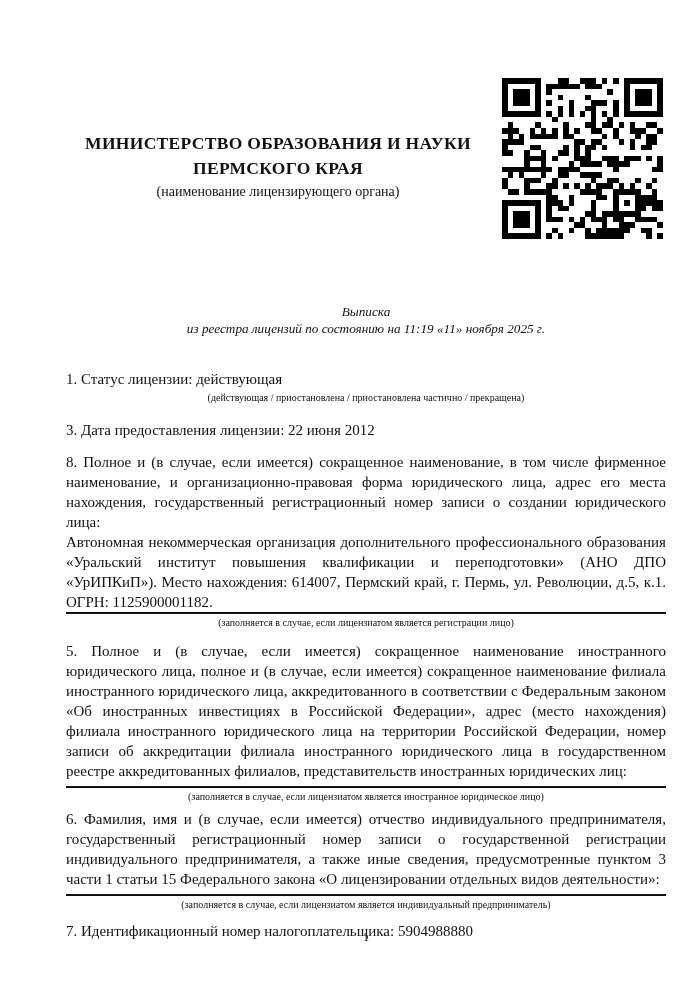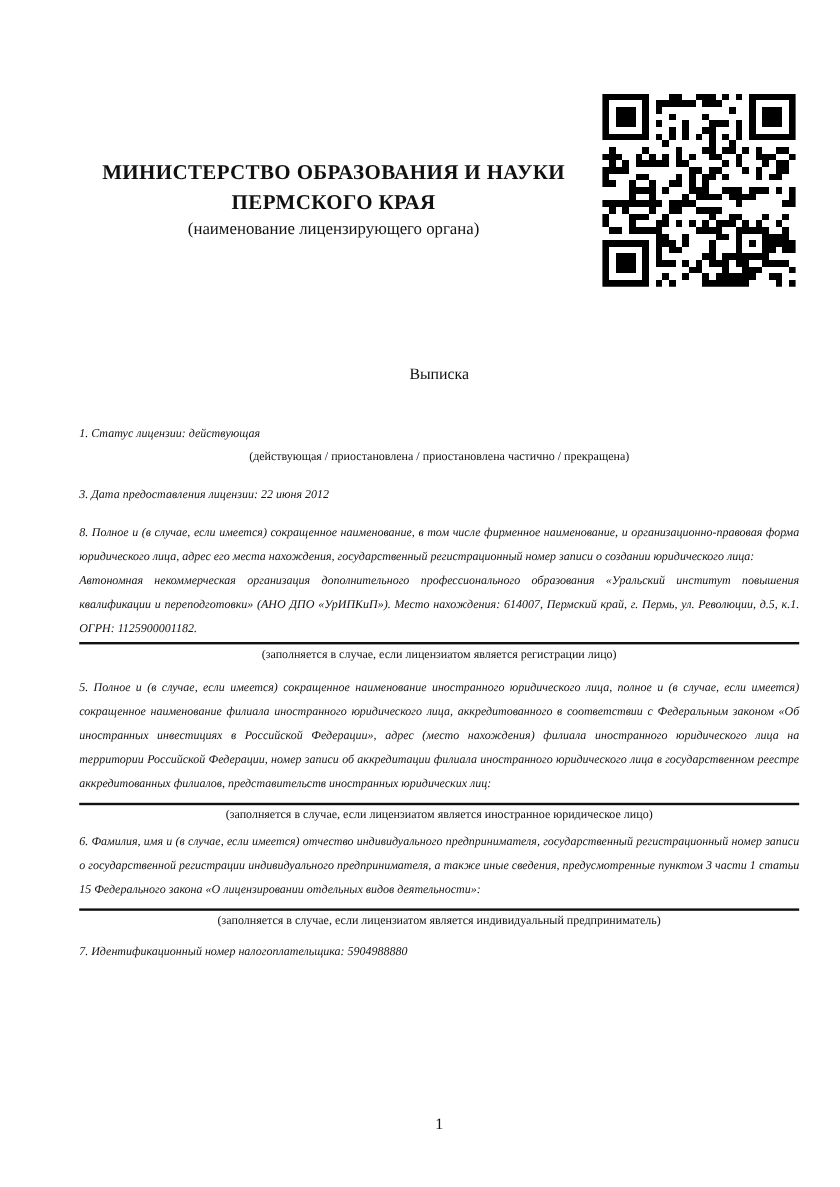--- a/index.html
+++ b/index.html
@@ -51,27 +51,27 @@
     position: absolute;
     left: 66px;
     top: 0;
     width: 600px;
   }
   .title {
     padding-top: 303px;
     text-align: center;
     font-size: 13.2px;
     line-height: 17px;
+    font-style: italic;
   }
   .item p {
     margin: 0;
-    font-size: 10px;
+    font-size: 15px;
     line-height: 20px;
     text-align: justify;
-    font-style: italic;
   }
   #items .item:nth-child(1) { margin-top: 32px; }
   #items .item:nth-child(2) { margin-top: 16px; }
   #items .item:nth-child(3) { margin-top: 12px; }
   #items .item:nth-child(4) { margin-top: 12px; }
   #items .item:nth-child(5) { margin-top: 6px;  }
   #items .item:nth-child(6) { margin-top: 10px; }
   #items .item:nth-child(7) { margin-top: 22px; }
   .rule {
     border-top: 2px solid #111111;
@@ -492,20 +492,21 @@
 
   <div class="header">
     <div class="hline">МИНИСТЕРСТВО ОБРАЗОВАНИЯ И НАУКИ</div>
     <div class="hline">ПЕРМСКОГО КРАЯ</div>
     <div class="hnote">(наименование лицензирующего органа)</div>
   </div>
 
   <div class="content">
     <div class="title">
       <div>Выписка</div>
+      <div>из реестра лицензий по состоянию на 11:19 «11» ноября 2025 г.</div>
     </div>
     <div id="items">
         <div class="item">
           <p>1. Статус лицензии: действующая</p>
           <div class="note">(действующая / приостановлена / приостановлена частично / прекращена)</div>
         </div>
         <div class="item">
           <p>3. Дата предоставления лицензии: 22 июня 2012</p>
         </div>
         <div class="item">

